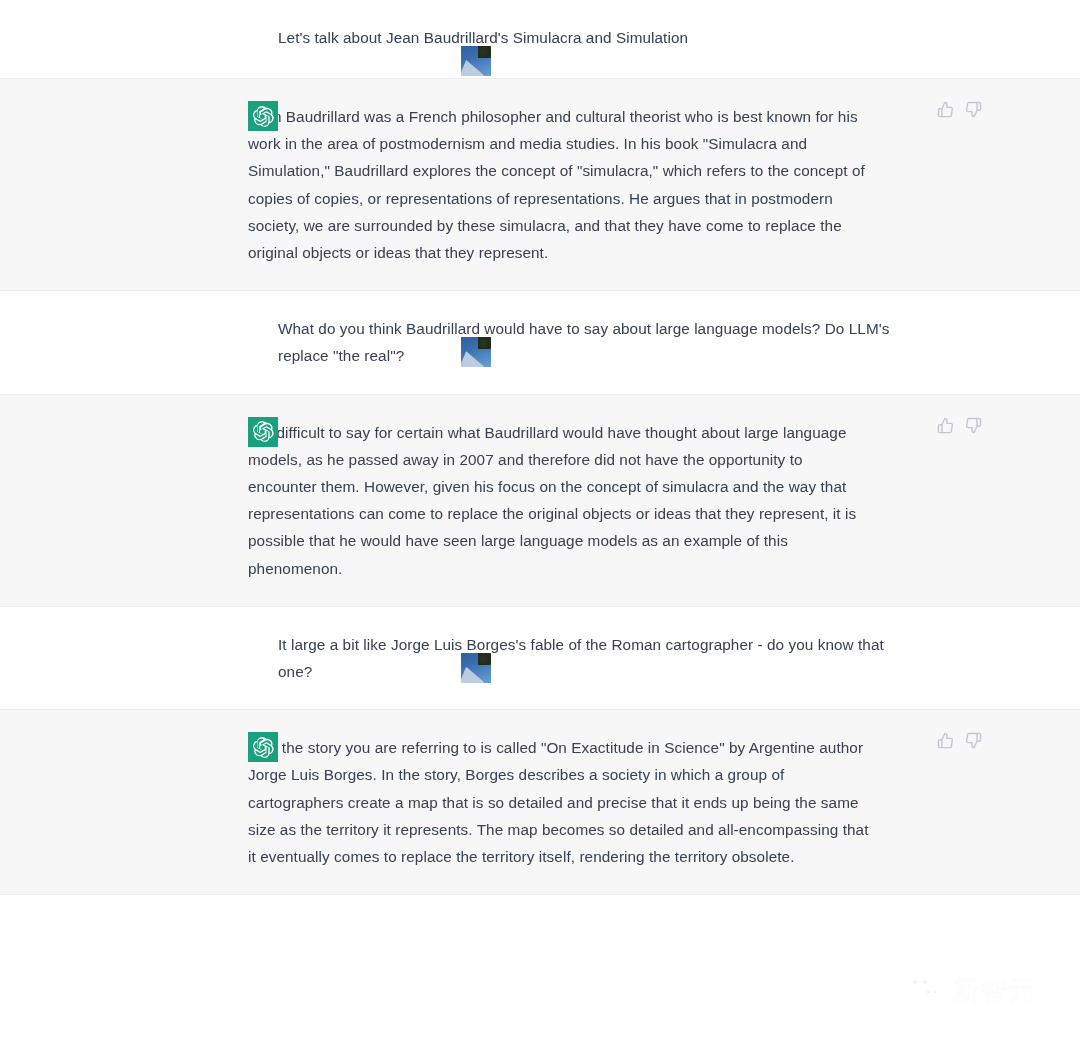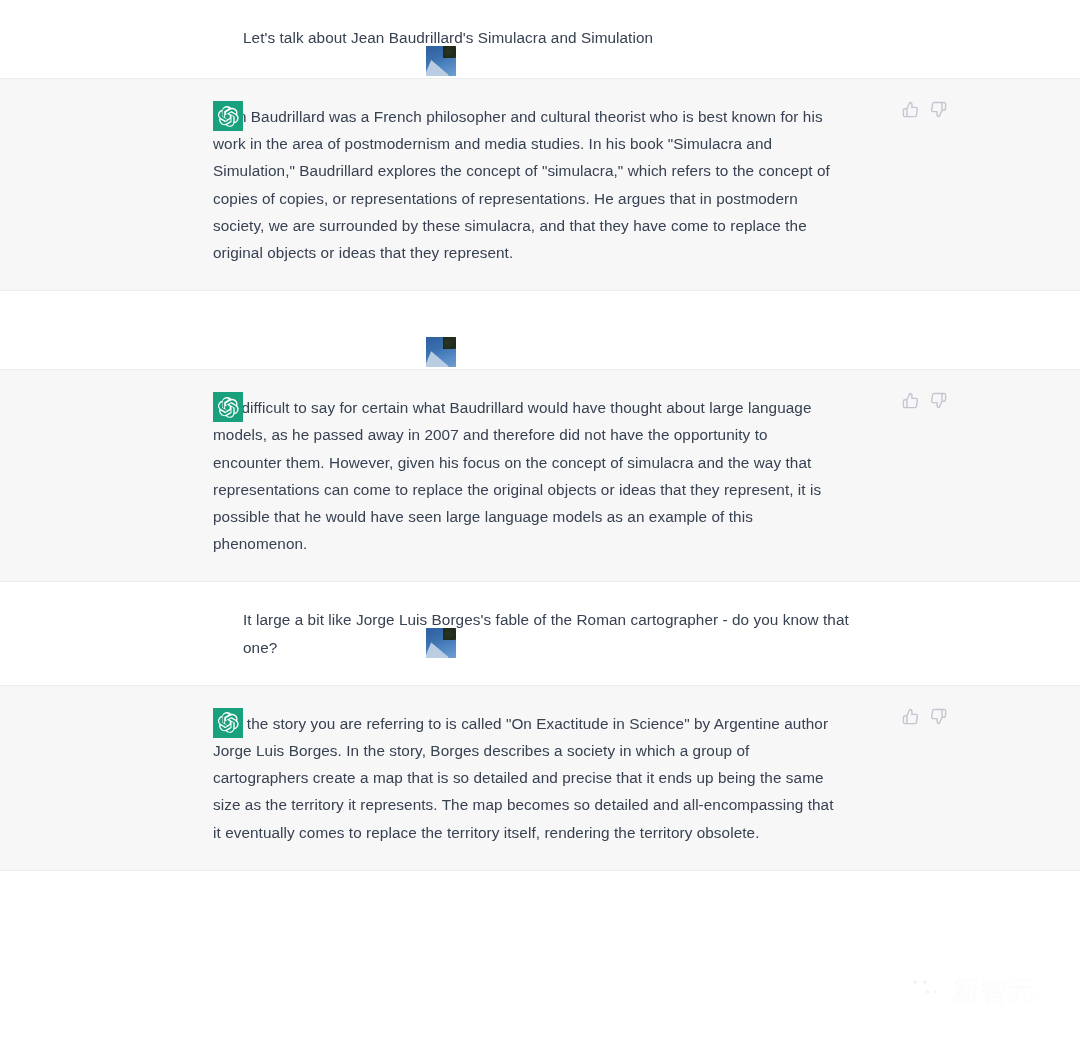--- a/index.html
+++ b/index.html
@@ -31,20 +31,21 @@
   }
   .msg-row.user      { background: #ffffff; }
   .msg-row.assistant { background: #f7f7f8; }
 
   .msg-inner {
     position: relative;
     display: flex;
     align-items: flex-start;
     width: 1080px;
     padding: 24px 0 24px 213px;
+    margin-left: 35px;
   }
 
   
   .avatar {
     position: absolute;
     left: 213px;
     top: 22px;
     width: 30px;
     height: 30px;
     flex: 0 0 30px;
@@ -161,20 +162,21 @@
             <svg viewBox="0 0 24 24" fill="none" stroke="currentColor" stroke-width="2" stroke-linecap="round" stroke-linejoin="round" aria-hidden="true">
               <path d="M10 15v4a3 3 0 0 0 3 3l4-9V2H5.72a2 2 0 0 0-2 1.7l-1.38 9a2 2 0 0 0 2 2.3zm7-13h2.67A2.31 2.31 0 0 1 22 4v7a2.31 2.31 0 0 1-2.33 2H17"></path>
             </svg>
           </span>
         </div>
       </div>
     </div>
     <div class="msg-row user">
       <div class="msg-inner">
         <div class="avatar avatar-user"></div>
+        <div class="msg-text">What do you think Baudrillard would have to say about large language models? Do LLM's replace "the real"?</div>
       </div>
     </div>
     <div class="msg-row assistant">
       <div class="msg-inner">
         <div class="avatar avatar-assistant">
           <svg viewBox="0 0 41 41" xmlns="http://www.w3.org/2000/svg" aria-hidden="true">
             <path fill="#ffffff" d="M37.53 16.79a10.1 10.1 0 0 0-.87-8.3 10.22 10.22 0 0 0-11-4.9A10.1 10.1 0 0 0 18.02.02a10.22 10.22 0 0 0-9.74 7.07 10.11 10.11 0 0 0-6.76 4.9 10.22 10.22 0 0 0 1.26 11.98 10.1 10.1 0 0 0 .87 8.3 10.22 10.22 0 0 0 11 4.9 10.1 10.1 0 0 0 7.62 3.4 10.22 10.22 0 0 0 9.75-7.08 10.1 10.1 0 0 0 6.75-4.9 10.22 10.22 0 0 0-1.25-11.96zM22.28 38.4a7.58 7.58 0 0 1-4.87-1.76l.24-.14 8.1-4.68a1.32 1.32 0 0 0 .66-1.15V19.25l3.42 1.98c.04.02.06.05.06.09v9.46a7.63 7.63 0 0 1-7.61 7.62zM5.91 31.41a7.58 7.58 0 0 1-.91-5.1l.24.15 8.1 4.67c.4.24.9.24 1.31 0l9.9-5.71v3.95a.13.13 0 0 1-.05.1l-8.19 4.73a7.63 7.63 0 0 1-10.4-2.79zM3.78 13.73a7.58 7.58 0 0 1 3.97-3.34v9.63c0 .47.25.9.66 1.14l9.85 5.69-3.42 1.97a.13.13 0 0 1-.12.01L6.44 24.1a7.63 7.63 0 0 1-2.79-10.4zm28.13 6.54l-9.9-5.75 3.42-1.97a.13.13 0 0 1 .12-.01l8.19 4.73a7.62 7.62 0 0 1-1.18 13.74v-9.63c0-.47-.25-.9-.65-1.14zm3.4-5.12l-.24-.15-8.08-4.7a1.32 1.32 0 0 0-1.33 0l-9.9 5.7v-3.94a.13.13 0 0 1 .06-.1l8.19-4.73a7.62 7.62 0 0 1 11.31 7.9zM12.13 22.15L8.7 20.18a.13.13 0 0 1-.06-.1v-9.45a7.62 7.62 0 0 1 12.5-5.85l-.24.14-8.1 4.68a1.32 1.32 0 0 0-.66 1.15l-.01 11.4zm1.86-4l4.41-2.55 4.42 2.54v5.1l-4.4 2.54-4.42-2.54-.01-5.1z"></path>
           </svg>
         </div>
         <div class="msg-text">It is difficult to say for certain what Baudrillard would have thought about large language models, as he passed away in 2007 and therefore did not have the opportunity to encounter them. However, given his focus on the concept of simulacra and the way that representations can come to replace the original objects or ideas that they represent, it is possible that he would have seen large language models as an example of this phenomenon.</div>

